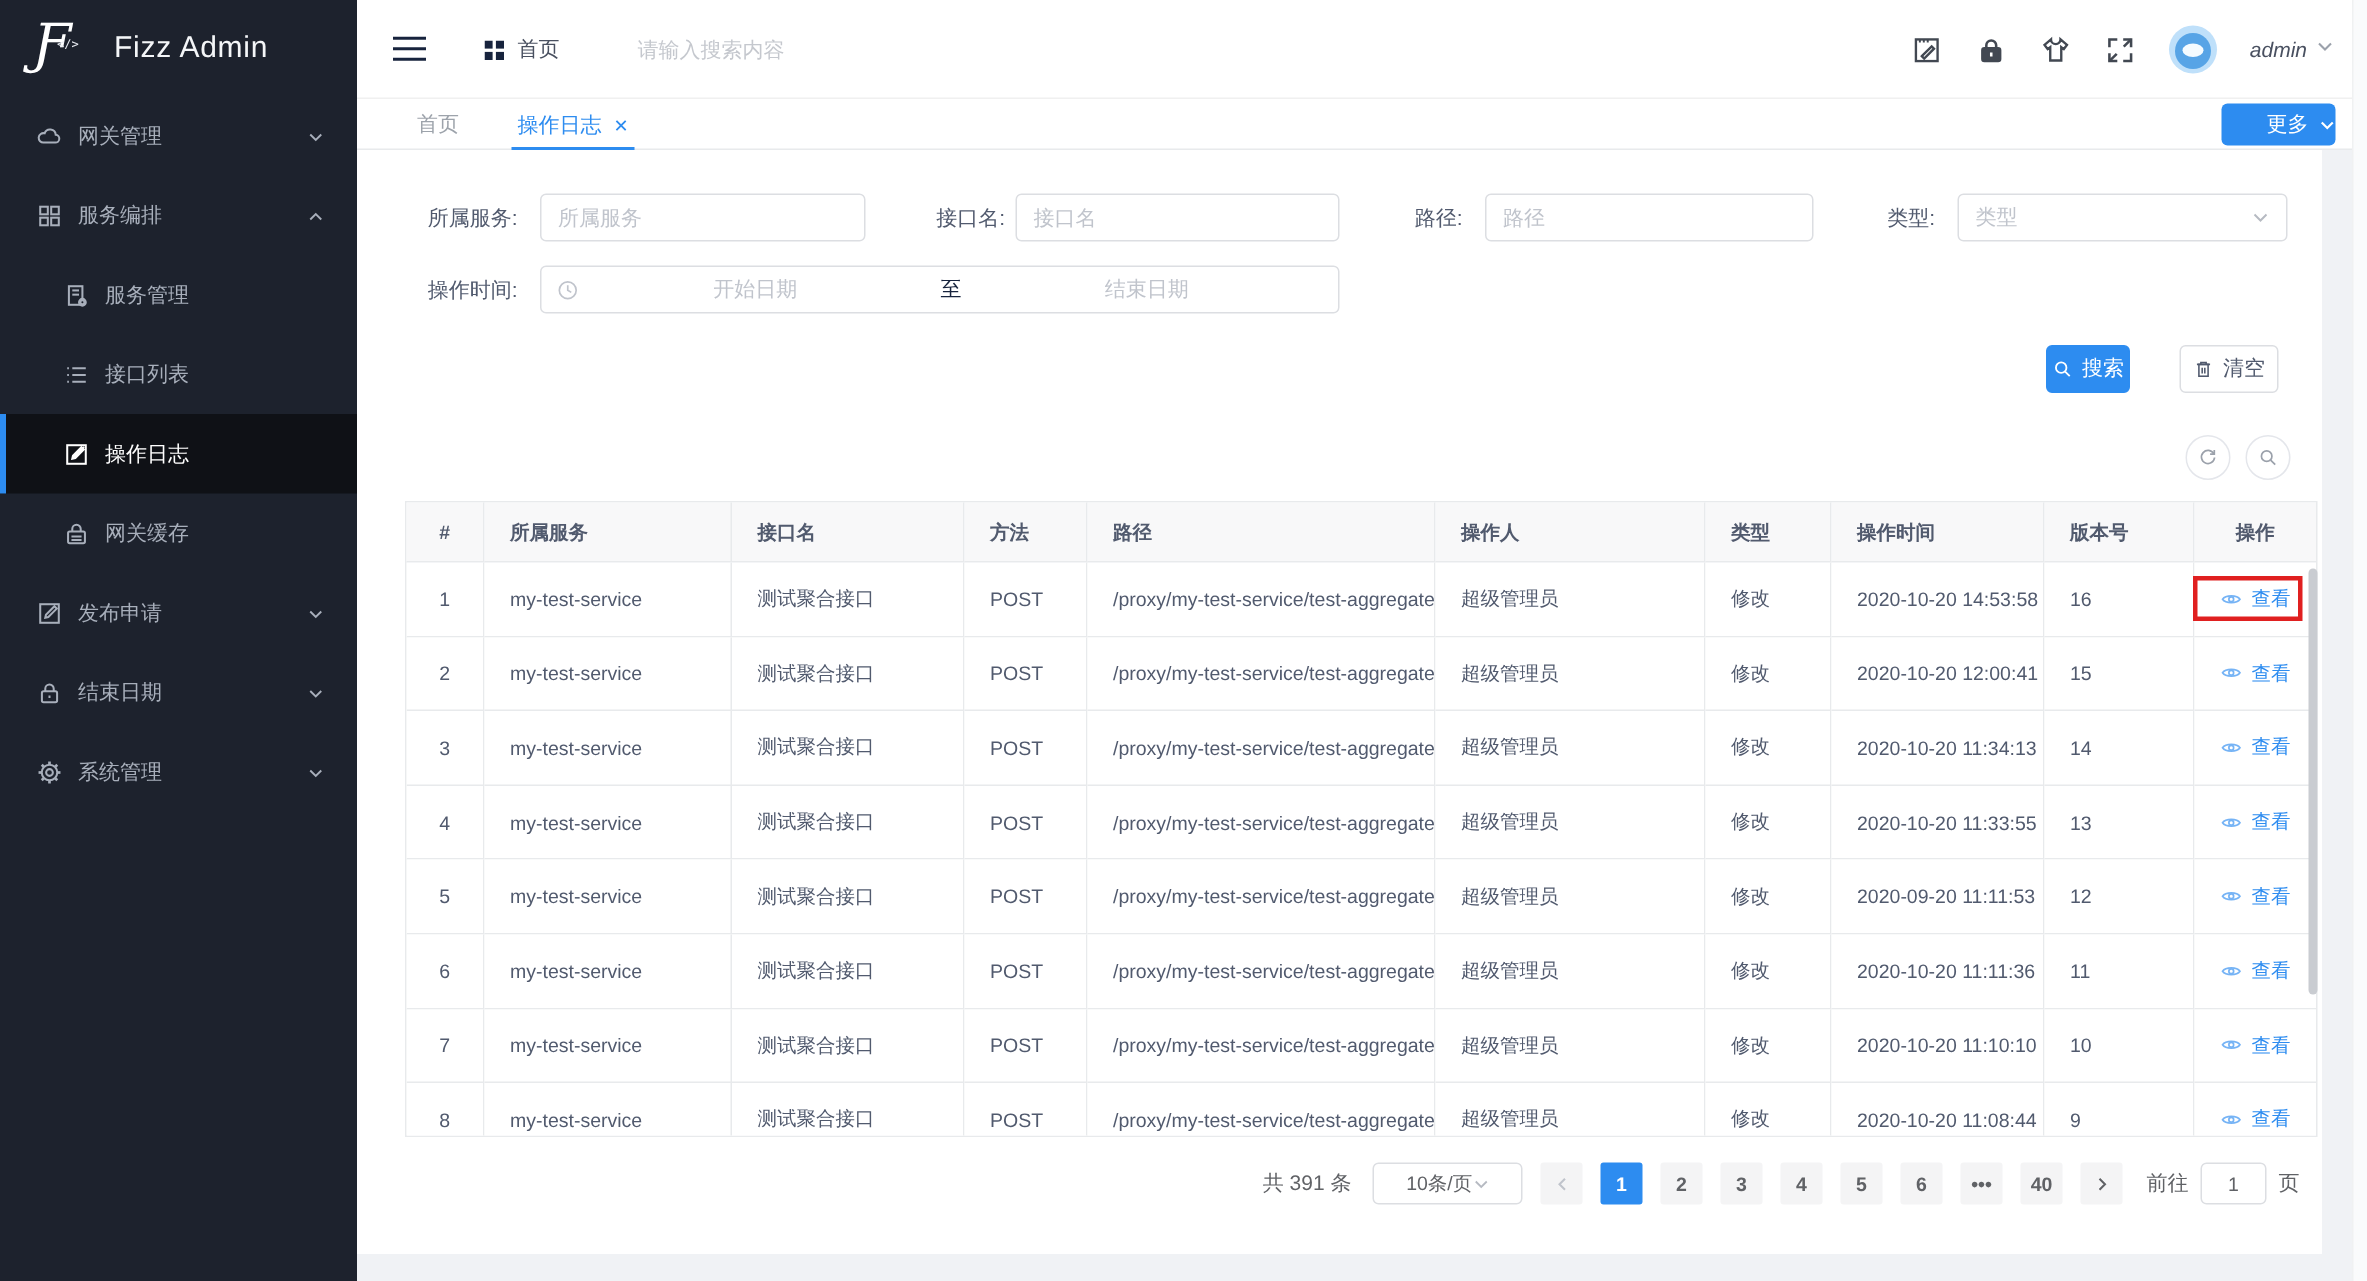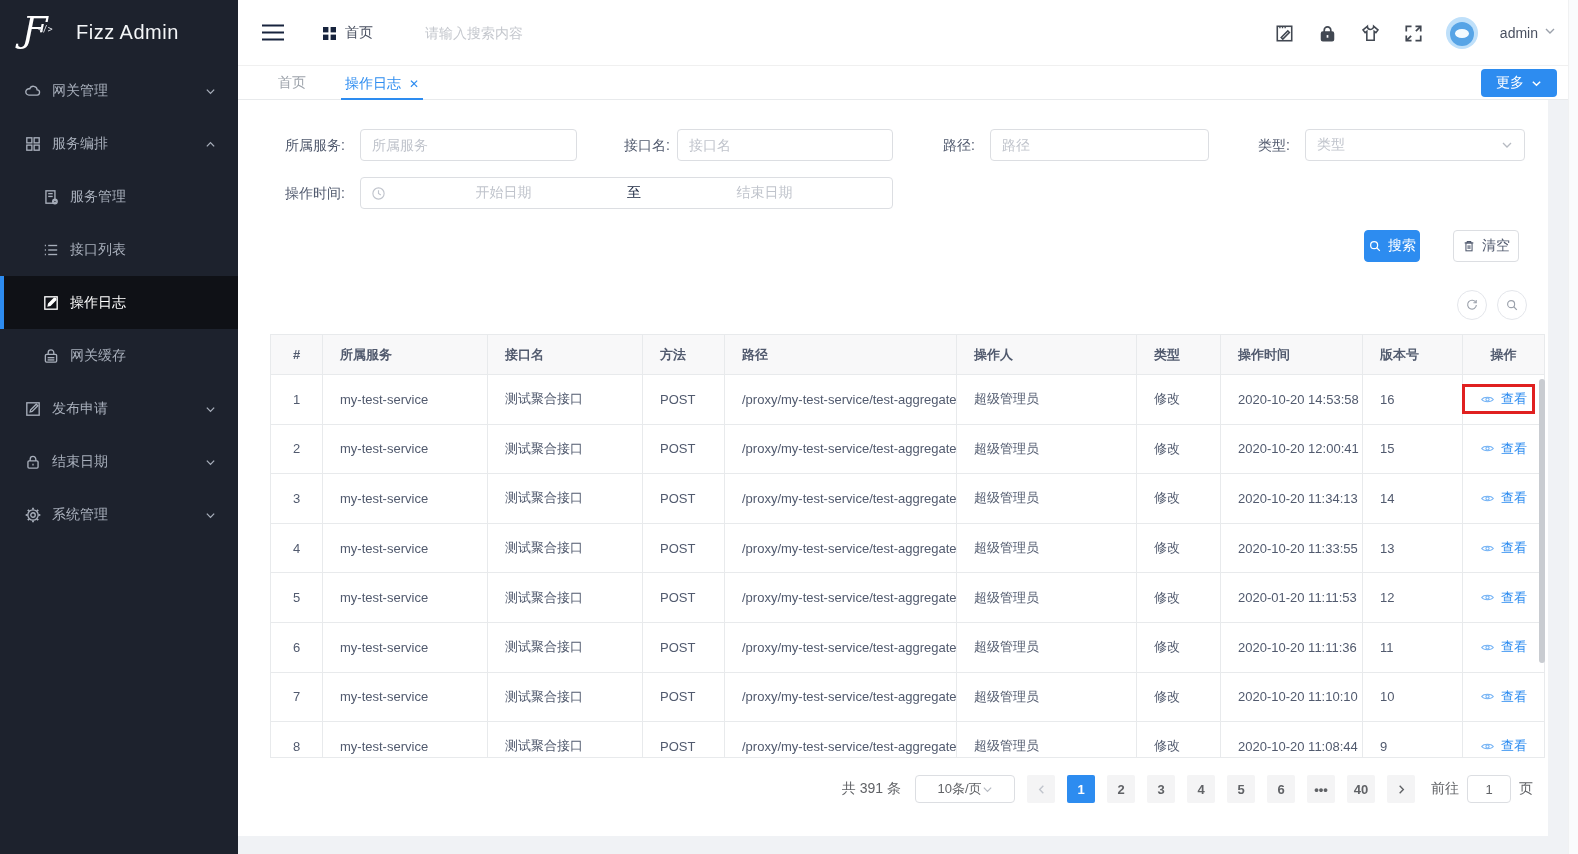--- a/index.html
+++ b/index.html
@@ -27,30 +27,30 @@
   .header { position:absolute; left:238px; top:0; width:1340px; height:66px; background:#fff; border-bottom:1px solid #f0f0f0; z-index:4; }
   .hamburger { position:absolute; left:24px; top:24px; width:22px; height:17px; cursor:pointer; color:#17233d; }
   .crumb { position:absolute; left:85px; top:24px; display:flex; align-items:center; gap:9px; color:#495060; font-size:14px; cursor:pointer; }
   .hd-search { position:absolute; left:187px; top:16px; width:260px; height:34px; border:none; outline:none; font-size:14px; color:#495060; background:transparent; }
   .hd-search::placeholder { color:#c5c8ce; }
   .hd-right { position:absolute; right:22px; top:0; height:66px; display:flex; align-items:center; gap:22px; color:#424852; }
   .hd-icon { width:21px; height:21px; cursor:pointer; }
   .avatar { width:32px; height:32px; border-radius:50%; background:#bfe0fa; position:relative; overflow:hidden; cursor:pointer; }
   .avatar .bot { position:absolute; left:4px; top:5px; width:24px; height:24px; border-radius:50%; background:#57a4e6; }
   .avatar .face { position:absolute; left:9px; top:12px; width:14px; height:9px; border-radius:50%; background:#f4fbff; }
-  .hd-user { display:flex; align-items:flex-start; gap:6px; font-size:14px; color:#495060; cursor:pointer; }
+  .hd-user { display:flex; align-items:flex-start; gap:6px; font-size:14px; color:#495060; cursor:pointer;font-style:italic; }
 
   
   .tabbar { position:absolute; left:238px; top:66px; width:1340px; height:34px; background:#fff; border-bottom:1px solid #e8eaec; z-index:4; }
   .tab { position:absolute; top:0; height:34px; line-height:32px; font-size:14px; cursor:pointer; }
   .tab-home { left:40px; color:#9da3ab; }
   .tab-active { left:107px; color:#2d8cf0; display:flex; align-items:center; gap:8px; }
   .tab-active::after { content:""; position:absolute; left:-4px; right:-4px; bottom:0; height:2px; background:#2d8cf0; }
   .tab-close { font-size:12px; line-height:1; margin-top:2px; }
-  .btn-more { position:absolute; right:21px; top:3px; width:76px; height:28px; background:#2d8cf0; border:none; border-radius:4px; color:#fff; font-size:14px; display:flex; align-items:center; justify-content:center; gap:7px; cursor:pointer; }
+  .btn-more { position:absolute; right:21px; top:3px; width:76px; height:28px; background:#2d8cf0; border:none; border-radius:4px; color:#fff; font-size:14px; display:flex; align-items:center; justify-content:flex-end; gap:7px; cursor:pointer; }
 
   
   .card { position:absolute; left:238px; top:100px; width:1310px; height:736px; background:#fff; z-index:1; }
   .win-scroll { position:absolute; right:0; top:0; width:10px; height:854px; background:#fafbfc; border-left:1px solid #f0f1f2; z-index:6; }
 
   .flt-label { position:absolute; height:32px; line-height:32px; font-size:14px; color:#515a6e; text-align:right; z-index:2; }
   .inp { position:absolute; height:32px; border:1px solid #dcdee2; border-radius:4px; background:#fff; padding:0 11px; font-size:14px; color:#515a6e; outline:none; z-index:2; }
   .inp::placeholder { color:#c0c4cc; }
   .sel { position:absolute; height:32px; border:1px solid #dcdee2; border-radius:4px; background:#fff; display:flex; align-items:center; padding:0 11px; font-size:14px; color:#c0c4cc; cursor:pointer; z-index:2; }
   .sel .chev { margin-left:auto; color:#b6bac2; }
@@ -469,21 +469,21 @@
         </div>
       </div>
         <div class="t-grid t-row">
         <div class="t-cell center">5</div>
         <div class="t-cell">my-test-service</div>
         <div class="t-cell">测试聚合接口</div>
         <div class="t-cell">POST</div>
         <div class="t-cell">/proxy/my-test-service/test-aggregate</div>
         <div class="t-cell">超级管理员</div>
         <div class="t-cell">修改</div>
-        <div class="t-cell">2020-01-20 11:11:53</div>
+        <div class="t-cell">2020-09-20 11:11:53</div>
         <div class="t-cell">12</div>
         <div class="t-cell center">
           <span class="action-link">
             <svg class="eye" width="15" height="15" viewBox="0 0 16 16" fill="none" stroke="#2d8cf0" stroke-width="1.2">
                 <path d="M1.8 8 C4 4.8 12 4.8 14.2 8 C12 11.2 4 11.2 1.8 8 z"></path>
                 <circle cx="8" cy="8" r="1.7"></circle>
               </svg>
             <span>查看</span>
           </span>
         </div>

